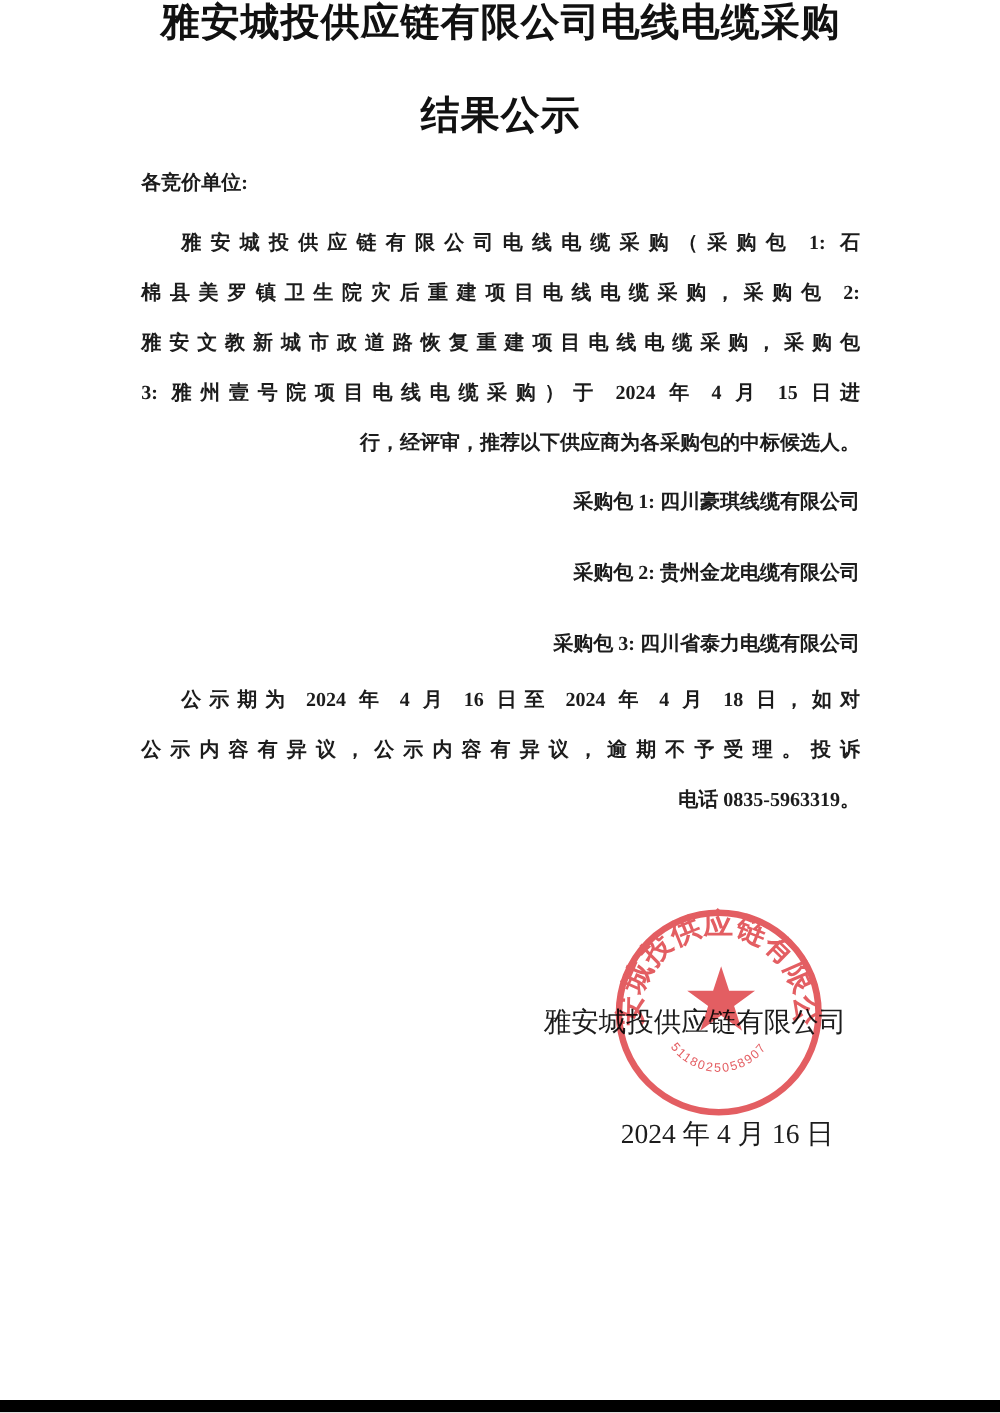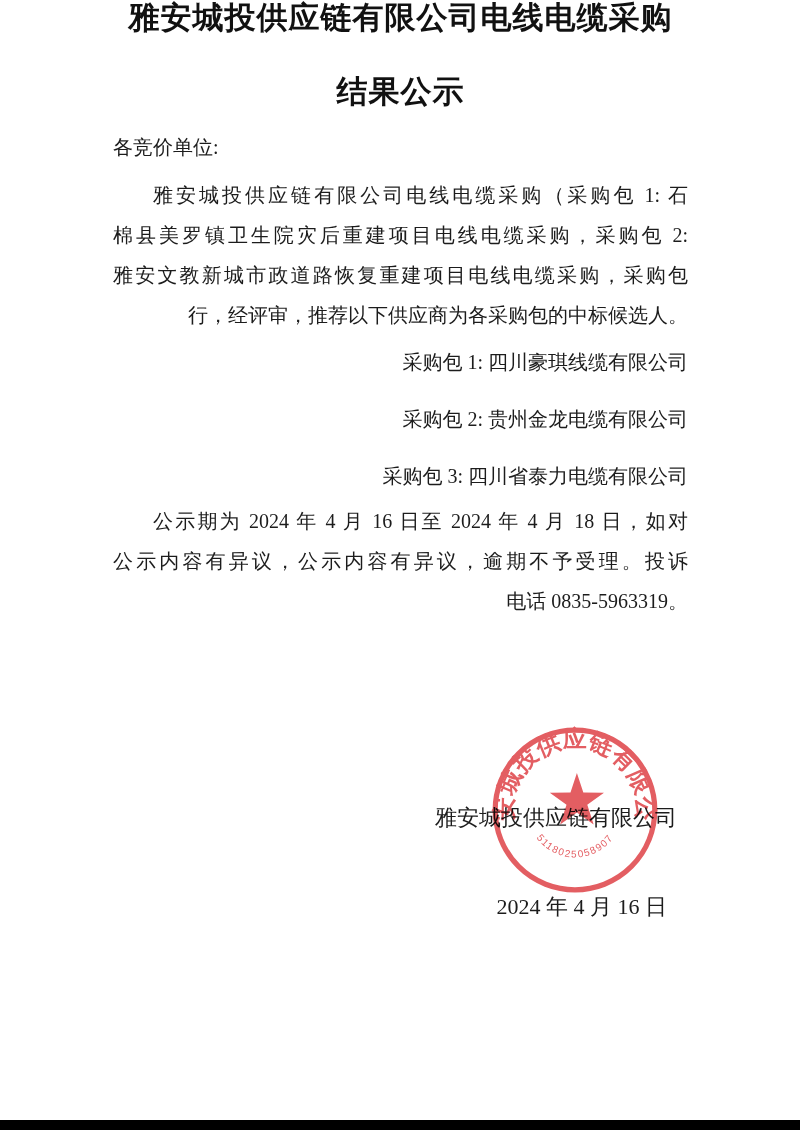--- a/index.html
+++ b/index.html
@@ -22,21 +22,21 @@
   .title {
     text-align: center;
     font-weight: bold;
     font-size: 31px;
     line-height: 36px;
     color: #111;
     letter-spacing: 1px;
   }
   .title-1 { }
   .title-2 { margin-top: 38px; }
-  .body-text { font-size: 20px; line-height: 40px; color: #1c1c1c; }
+  .body-text { font-size: 16px; line-height: 40px; color: #1c1c1c; font-weight: bold; }
   .salutation { margin-top: 17px; }
   .para-1 { margin-top: 8px; }
   .line {
     white-space: nowrap;
     text-align: right;
   }
   .jline {
     text-align: justify;
     text-align-last: justify;
     white-space: normal;
@@ -87,20 +87,21 @@
 
     <div class="title title-1">雅安城投供应链有限公司电线电缆采购</div>
     <div class="title title-2">结果公示</div>
 
     <div class="body-text salutation">各竞价单位:</div>
 
     <div class="body-text para-1">
       <div class="line jline indent">雅安城投供应链有限公司电线电缆采购（采购包 1: 石</div>
       <div class="line jline">棉县美罗镇卫生院灾后重建项目电线电缆采购，采购包 2:</div>
       <div class="line jline">雅安文教新城市政道路恢复重建项目电线电缆采购，采购包</div>
+      <div class="line jline">3: 雅州壹号院项目电线电缆采购）于 2024 年 4 月 15 日进</div>
       <div class="line">行，经评审，推荐以下供应商为各采购包的中标候选人。</div>
     </div>
 
     <div class="body-text pkg-group">
       <div class="line pkg">采购包 1: 四川豪琪线缆有限公司</div>
       <div class="line pkg">采购包 2: 贵州金龙电缆有限公司</div>
       <div class="line pkg">采购包 3: 四川省泰力电缆有限公司</div>
     </div>
 
     <div class="body-text para-2">

